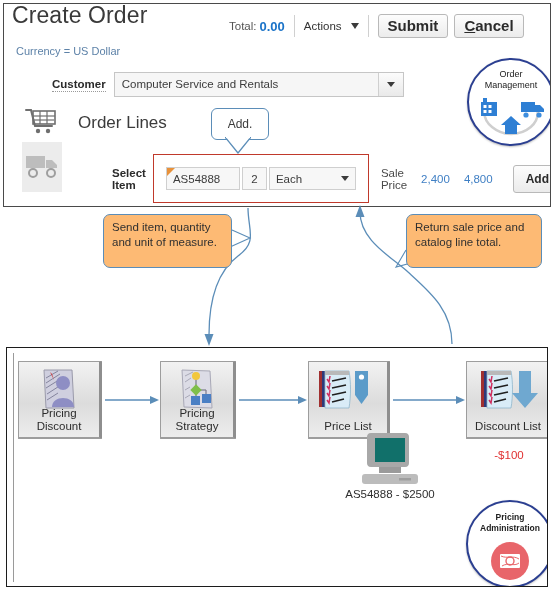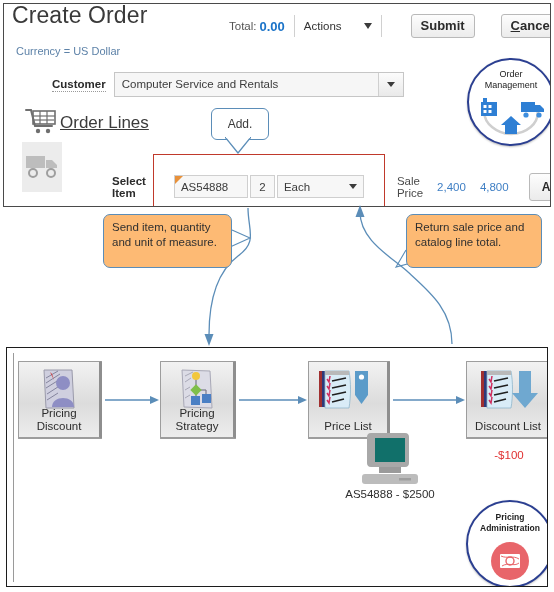--- a/index.html
+++ b/index.html
@@ -48,43 +48,42 @@
   .total-value {
     font-size: 13px; font-weight: bold; color: #1a73c8;
   }
   .vsep {
     width: 1px; height: 22px;
     background: #d0d0d0;
     margin: 0 9px;
   }
   .actions-menu {
     font-size: 11.5px; color: #333;
-    display: flex; align-items: center; gap: 22px;
+    display: flex; align-items: center; gap: 9px;
     cursor: default;
   }
   .caret-dn {
     width: 0; height: 0;
     border-left: 4.5px solid transparent;
     border-right: 4.5px solid transparent;
     border-top: 6px solid #3b3b3b;
     display: inline-block;
   }
   .btn {
-    font-size: 13px; font-weight: bold;
+    font-size: 15px; font-weight: bold;
     color: #2b2b2b;
     background: linear-gradient(to bottom, #fdfdfd 0%, #ececec 100%);
     border: 1px solid #b9b9b9;
     border-radius: 3px;
     padding: 4px 9px 5px;
     box-sizing: border-box;
     height: 24px;
     line-height: 13px;
     white-space: nowrap;
     cursor: pointer;
-    margin-left: 20px;
   }
   .btn-split {
     display: flex; align-items: stretch;
     border: 1px solid #b9b9b9;
     border-radius: 3px;
     background: linear-gradient(to bottom, #fdfdfd 0%, #ececec 100%);
     height: 24px;
     overflow: hidden;
   }
   .btn-split .bs-main {
@@ -142,22 +141,21 @@
   }
 
   
   #order-lines-header {
     position: absolute;
     left: 20px; top: 102px;
     display: flex; align-items: center;
   }
   #order-lines-title {
     font-size: 17px; color: #3b3b3b;
-    margin-left: 2px;
-    text-decoration: underline;
+    margin-left: 20px;
   }
 
   #sideband {
     position: absolute;
     left: 18px; top: 138px;
     width: 40px; height: 50px;
     background: #ececec;
   }
 
   #select-item-row {
@@ -165,21 +163,21 @@
     left: 68px; top: 150px;
     display: flex; align-items: center; margin-left: 40px;
   }
   #select-item-label {
     font-size: 11.5px; font-weight: bold; color: #2b2b2b;
     margin-right: 7px;
   }
   #item-fields {
     border: 1.7px solid #c0392b;
     display: flex; align-items: center;
-    padding: 20px;
+    padding: 12px;
     background: #fff;
   }
   .field {
     border: 1px solid #cfcfcf;
     background: #f7f7f7;
     height: 23px;
     box-sizing: border-box;
     font-size: 11.5px; color: #3c3c3c;
     display: flex; align-items: center;
     padding: 0 6px;

